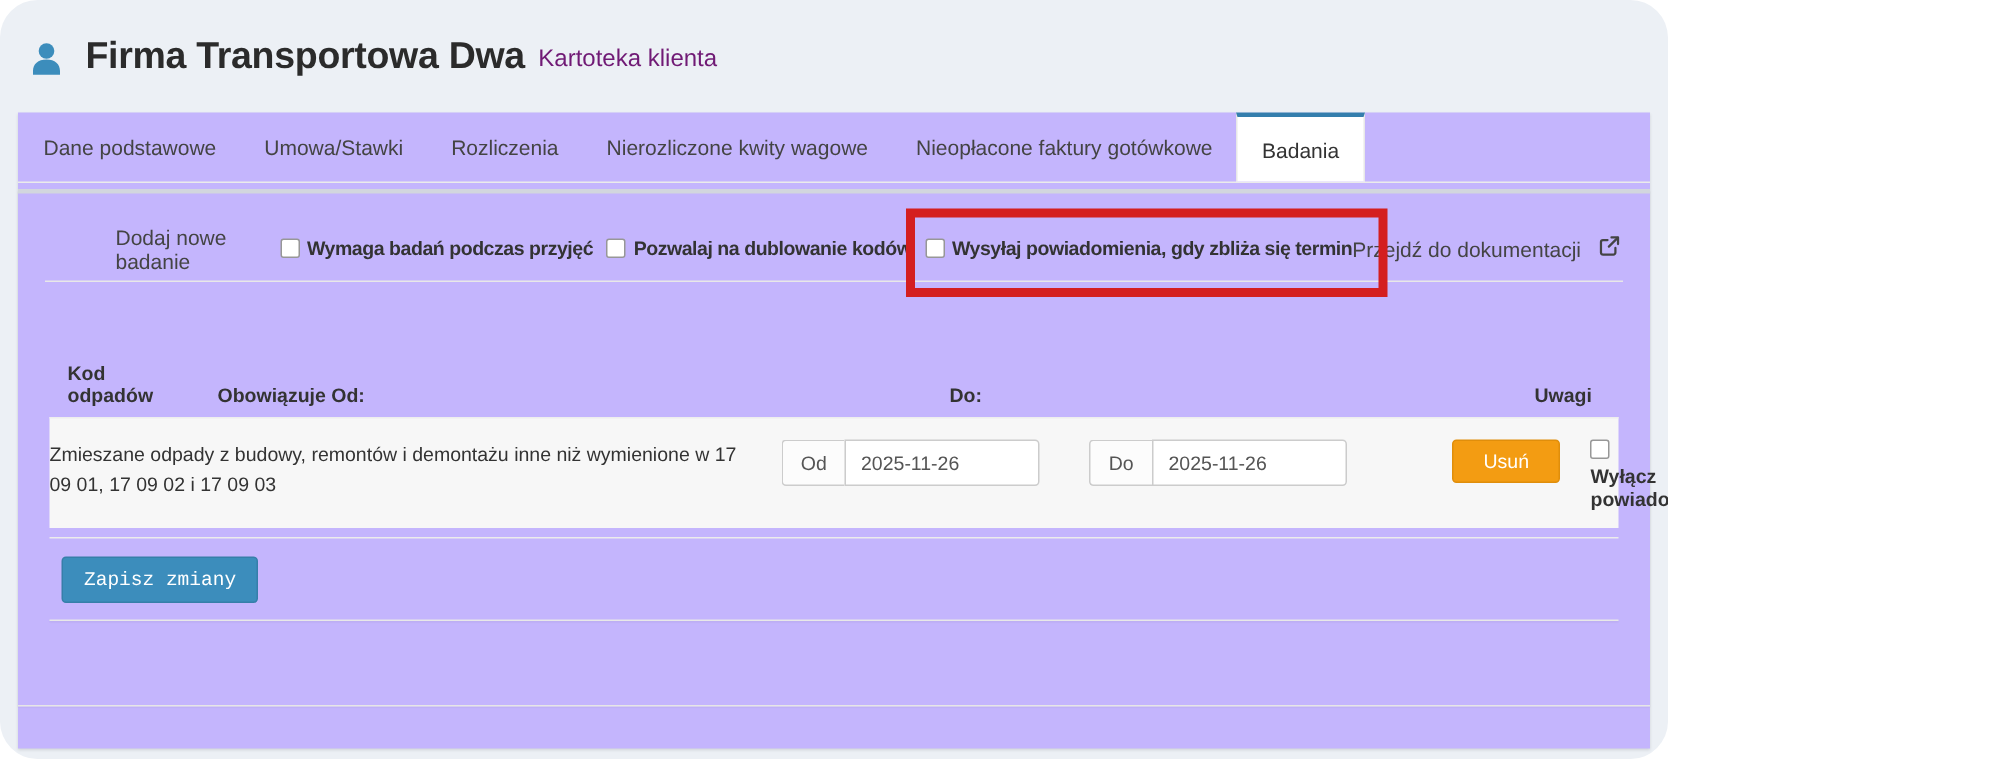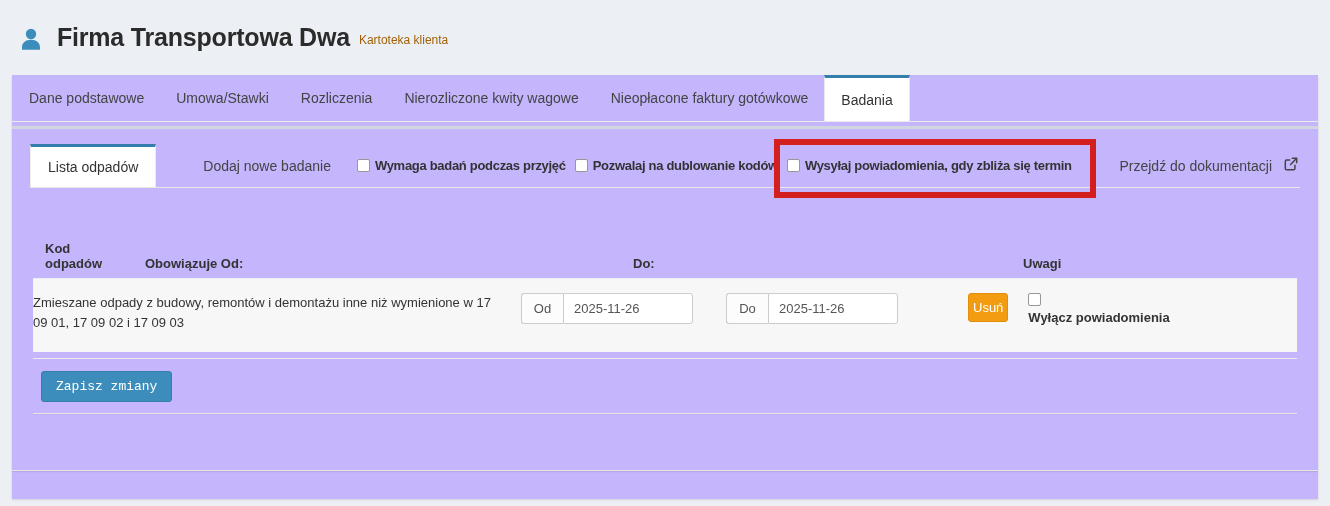--- a/index.html
+++ b/index.html
@@ -1,24 +1,24 @@
 <!DOCTYPE html>
 <html><head>
 <meta charset="utf-8">
 <style>
   * { box-sizing: border-box; }
   html,body { margin:0; padding:0; }
   body { font-family: "Liberation Sans", "DejaVu Sans", sans-serif; }
-  .screen { width:1330px; height:506px; background:#ecf0f5; position:relative; overflow:hidden; }
+  .screen { width:1112px; height:506px; background:#ecf0f5; position:relative; overflow:hidden;border-radius:25px; }
 
   
   .hdr { height:75px; display:flex; align-items:center; padding-left:18px; }
   .hdr .uicon { width:26px; height:26px; margin-right:13px; flex:none; margin-top:2px; }
   .hdr h1 { font-size:25px; font-weight:600; color:#2b2b2b; margin:0; letter-spacing:-0.2px; }
-  .hdr .sub { font-size:12px; color:#a16207; margin-left:9px; position:relative; top:2px; }
+  .hdr .sub { font-size:16px; color:#701a75; margin-left:9px; position:relative; top:2px; }
 
   
   .panel { margin:0 12px; background:#c4b5fd; box-shadow:0 1px 2px rgba(0,0,0,0.12); padding-bottom:28px; }
 
   
   .mtabs { display:flex; height:47px; border-bottom:1px solid #ebebeb; padding-left:1px; }
   .mtab { padding:0 16px; display:flex; align-items:center; font-size:14px; color:#444; cursor:pointer; }
   .mtab.active { border-top:3px solid #347ead; border-left:1px solid #e8e8e8; border-right:1px solid #e8e8e8; background:#fff; color:#333; }
 
   
@@ -45,21 +45,21 @@
   .c3 { width:390px; flex:none; display:flex; }
   .c4 { width:57px; flex:none; }
   .c5 { flex:1; display:flex; align-items:flex-start; }
   .hwrap { display:inline-block; max-width:62px; }
   .tr { background:#f7f7f7; border-top:1px solid #eeeeee; min-height:74px; padding:14px 0 12px 0; font-size:13px; color:#333; }
   .tr .c2 { line-height:1.55; }
   .ig { display:flex; height:31px; }
   .ig + .ig { margin-left:33px; }
   .ig .addon { width:42px; border:1px solid #ccc; border-right:none; border-radius:3px 0 0 3px; background:#fcfcfc; display:flex; align-items:center; justify-content:center; font-size:13px; color:#555; }
   .ig input { width:130px; height:31px; border:1px solid #ccc; border-radius:0 3px 3px 0; padding:0 10px; font-size:13px; color:#555; font-family:inherit; outline:none; }
-  .btn-warning { background:#f39c12; border:1px solid #e08e0b; color:#fff; font-size:13px; padding:6px 4px; border-radius:3px; cursor:pointer; font-family:inherit; }
+  .btn-warning { background:#f39c12; border:1px solid #e08e0b; color:#fff; font-size:13px; padding:6px 20px; border-radius:3px; cursor:pointer; font-family:inherit; }
   .notif { margin-left:20px; display:flex; flex-direction:column; gap:4px; font-size:13px; font-weight:bold; color:#333; }
   .btn-primary { margin:12px 0 0 8px; background:#3c8dbc; border:1px solid #367fa9; color:#fff; font-size:13px; padding:7px 14px; border-radius:3px; cursor:pointer; font-family:Liberation Mono, monospace; }
   .sep1 { margin:11px 21px 0 21px; border-top:1px solid #e8e8e8; box-shadow:0 1px 1px rgba(0,0,0,0.05); }
   .spacer28 { height:28px; }
 </style>
 </head>
 <body>
 
 <div class="screen">
 
@@ -81,21 +81,20 @@
       <div class="mtab">Umowa/Stawki</div>
       <div class="mtab">Rozliczenia</div>
       <div class="mtab">Nierozliczone kwity wagowe</div>
       <div class="mtab">Nieopłacone faktury gotówkowe</div>
       <div class="mtab active">Badania</div>
     </div>
 
     <div class="box">
 
       <div class="snav">
-        <div class="stab active">Lista odpadów</div>
         <div class="stab plain">Dodaj nowe badanie</div>
 
         <label class="cbg">
           <span class="cb"></span>
           <span>Wymaga badań podczas przyjęć</span>
         </label>
 
         <label class="cbg">
           <span class="cb"></span>
           <span>Pozwalaj na dublowanie kodów</span>

